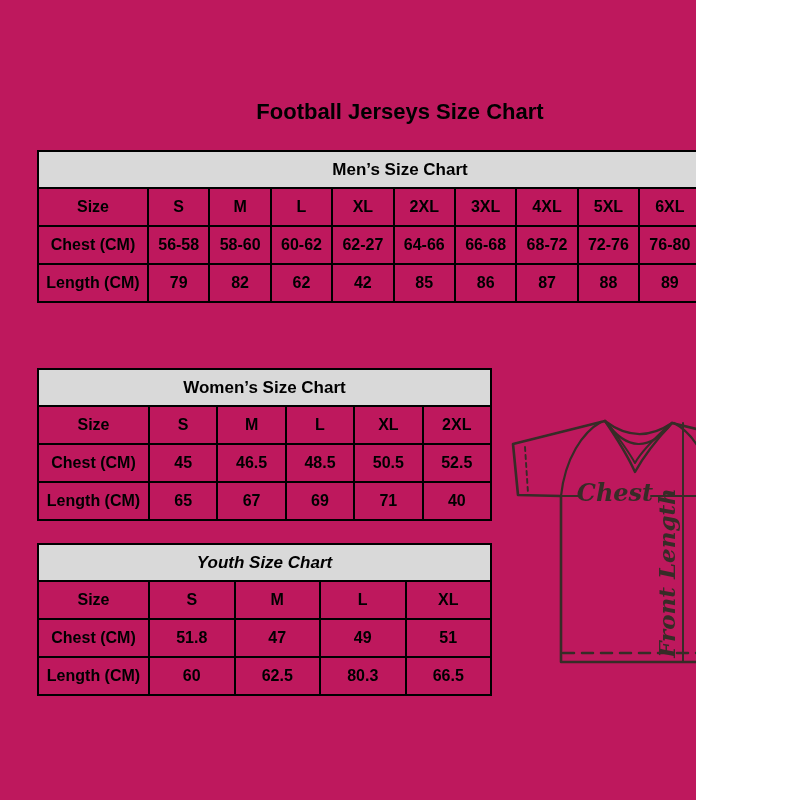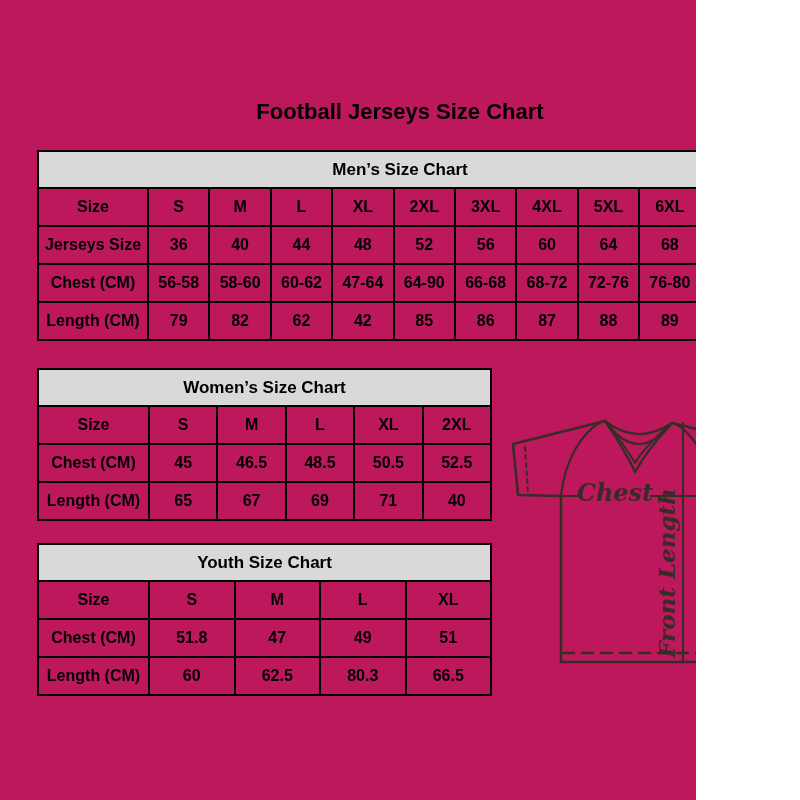--- a/index.html
+++ b/index.html
@@ -67,39 +67,26 @@
           <td>L</td>
           <td>XL</td>
           <td>2XL</td>
           <td>3XL</td>
           <td>4XL</td>
           <td>5XL</td>
           <td>6XL</td>
           <td>7XL</td>
         </tr>
         <tr>
-          <td>Jerseys Size</td>
-          <td>36</td>
-          <td>40</td>
-          <td>44</td>
-          <td>48</td>
-          <td>52</td>
-          <td>56</td>
-          <td>60</td>
-          <td>64</td>
-          <td>68</td>
-          <td>72</td>
-        </tr>
-        <tr>
           <td>Chest (CM)</td>
           <td>56-58</td>
           <td>58-60</td>
           <td>60-62</td>
-          <td>47-64</td>
-          <td>64-90</td>
+          <td>62-27</td>
+          <td>64-66</td>
           <td>66-68</td>
           <td>68-72</td>
           <td>72-76</td>
           <td>76-80</td>
           <td>80-84</td>
         </tr>
         <tr>
           <td>Length (CM)</td>
           <td>79</td>
           <td>82</td>
@@ -160,21 +147,21 @@
   <table class="size-table youth">
     <colgroup>
       <col class="headcol-s">
         <col>
         <col>
         <col>
         <col>
     </colgroup>
     <thead>
       <tr>
-        <th class="tbl-title" colspan="5" style="background: rgb(217, 217, 217);">Youth Size Chart</th>
+        <th class="tbl-title" colspan="5" style="background: rgb(217, 217, 217); font-style: italic;">Youth Size Chart</th>
       </tr>
     </thead>
     <tbody>
         <tr>
           <td>Size</td>
           <td>S</td>
           <td>M</td>
           <td>L</td>
           <td>XL</td>
         </tr>

